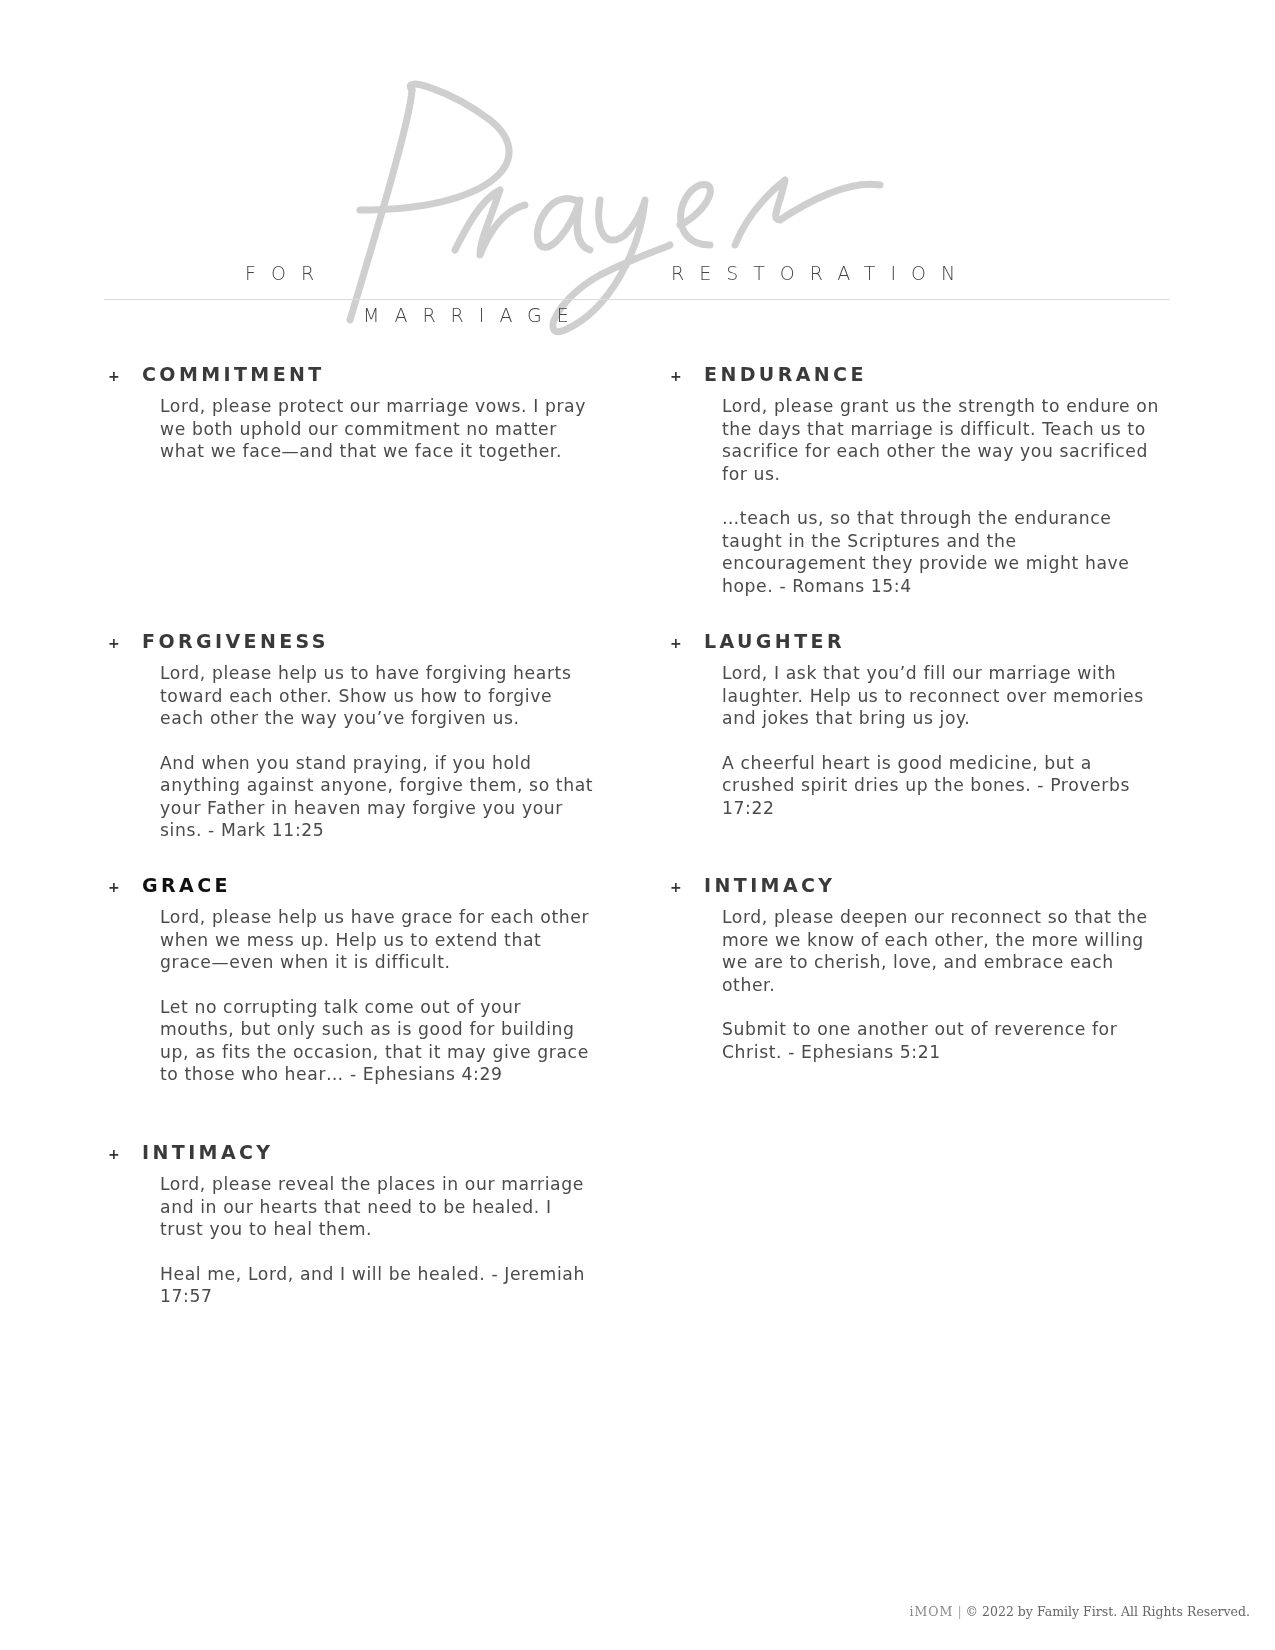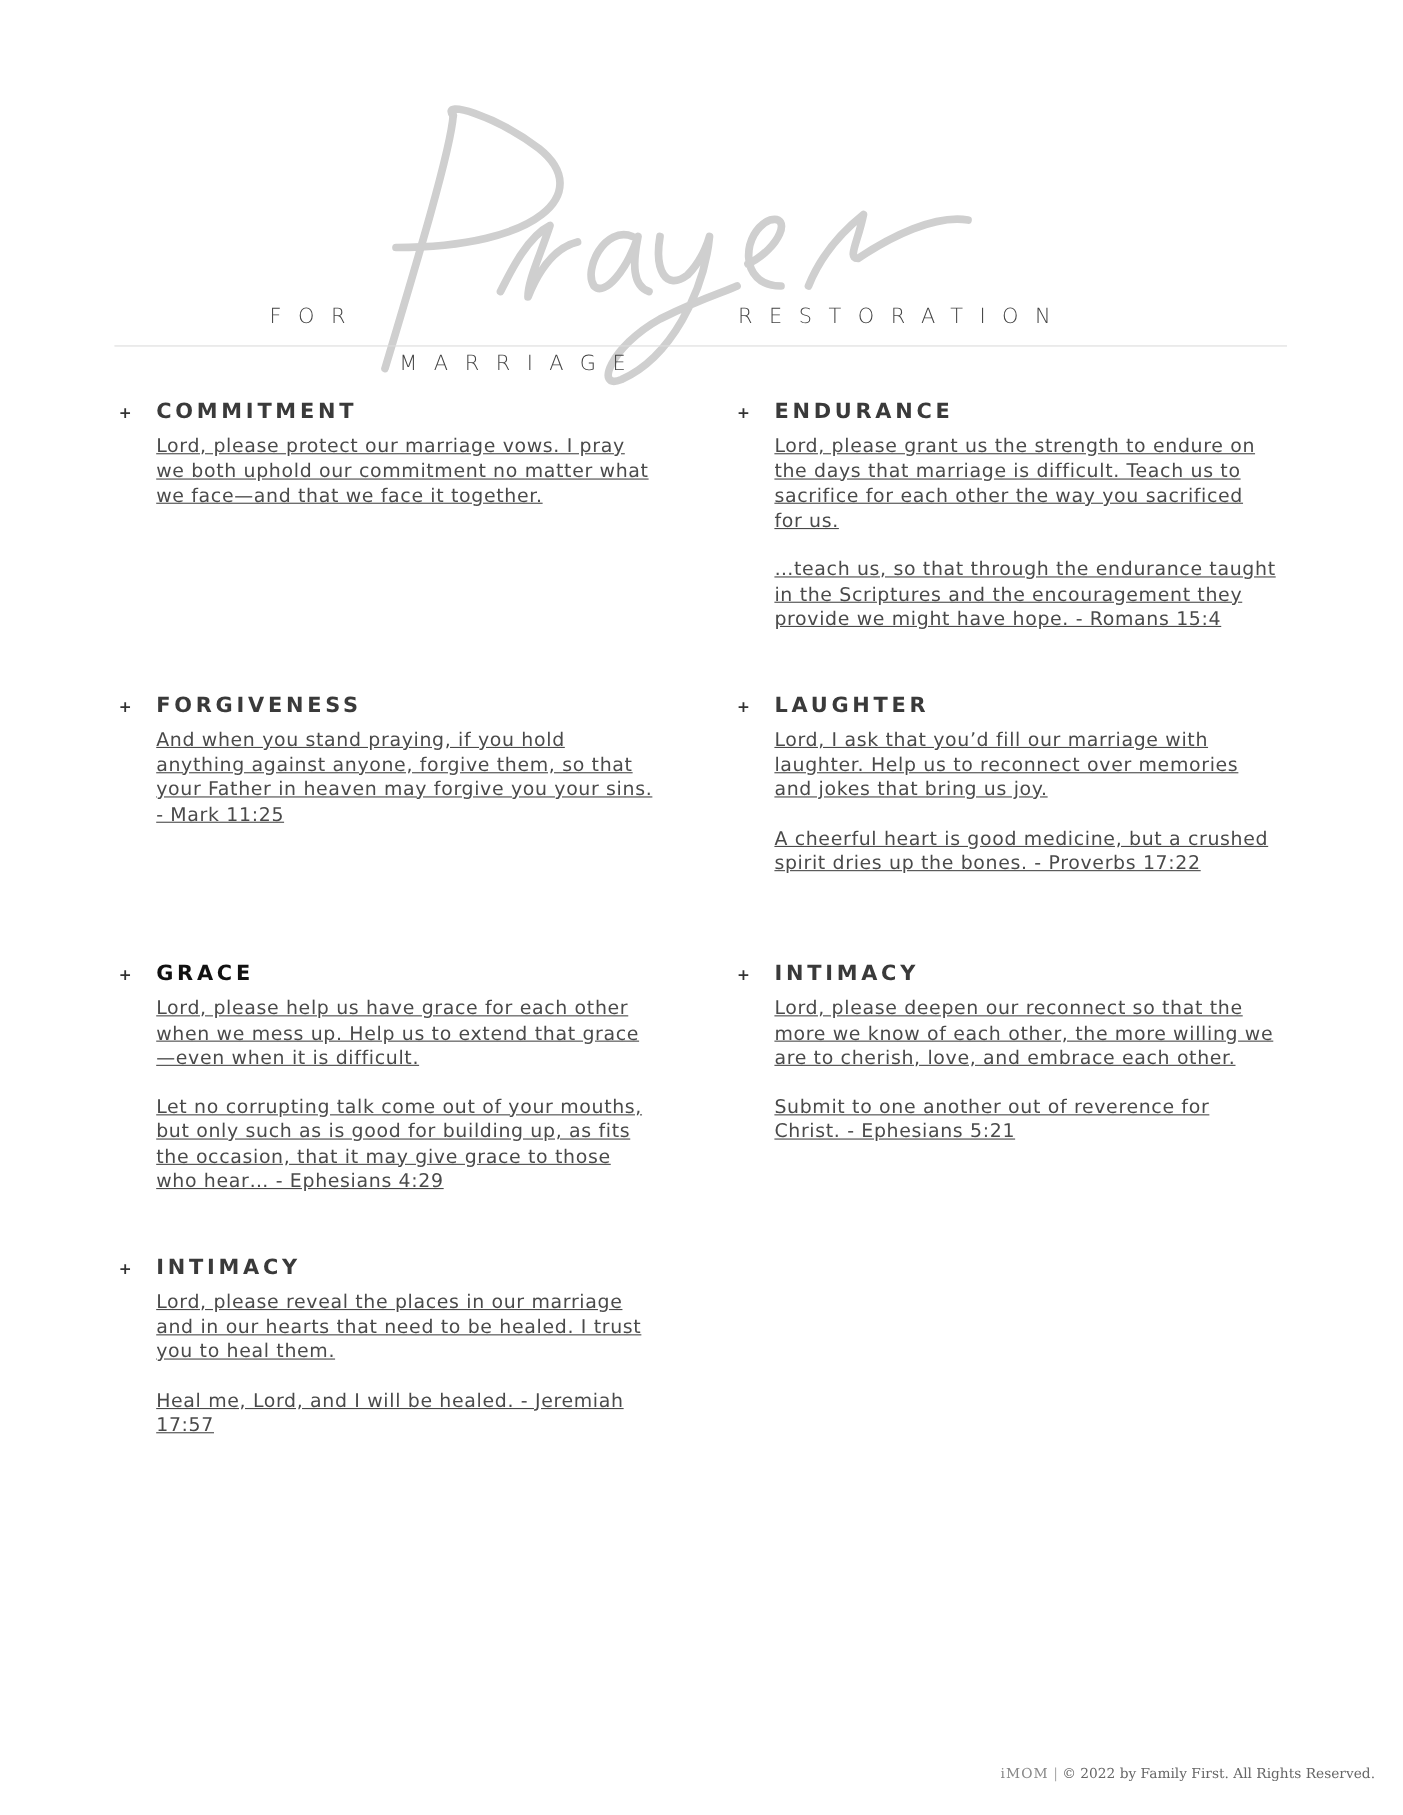--- a/index.html
+++ b/index.html
@@ -1,40 +1,39 @@
 <!DOCTYPE html>
 <html><head>
   <meta charset="utf-8">
   <style>
     html, body { margin: 0; padding: 0; background: #ffffff; }
     body { width: 1275px; height: 1650px; position: relative; overflow: hidden; font-family: "DejaVu Sans", sans-serif; }
-    .header { position: absolute; left: 0; top: 15px; width: 1275px; height: 340px; text-align: right; }
+    .header { position: absolute; left: 0; top: 0; width: 1275px; height: 340px; text-align: right; }
     .script-title {
       position: absolute; left: 340px; top: 60px; width: 600px; height: 280px;
     }
     .subtitle {
       position: absolute; top: 262px; left: 0; width: 1275px; height: 30px;
       font-family: "DejaVu Sans", sans-serif; font-size: 19px; letter-spacing: 15px;
       color: #444; font-weight: 300;
     }
     .subtitle span { position: absolute; top: 0; white-space: nowrap; }
     .rule { position: absolute; left: 104px; top: 299px; width: 1066px; height: 1px; background: #dcdcdc; }
     .section { position: absolute; width: 490px; }
     .section-head { position: relative; height: 26px; }
     .plus {
       position: absolute; left: 0; top: 6px; font-size: 14px; font-weight: bold; color: #333; line-height: 14px;
     }
     .section-title {
       position: absolute; left: 34px; top: 0; font-size: 19px; font-weight: bold; letter-spacing: 3.4px;
       color: #3a3a3a; line-height: 22px;
     }
     .section-body {
-      margin-left: 34px; margin-top: 6px; font-size: 17.2px; line-height: 22.5px; color: #4a4a4a;
+      margin-left: 52px; margin-top: 6px; font-size: 17.2px; line-height: 22.5px; color: #4a4a4a;
       letter-spacing: 0.6px;
-      text-decoration: underline;
     }
     .section-body p { margin: 0 0 22px 0; }
     .footer {
       position: absolute; right: 25px; top: 1604px; font-family: "DejaVu Serif", serif; font-size: 12.5px; color: #666;
     }
     .footer .brand { color: #888; letter-spacing: 1px; }
     .footer .sep { color: #aaa; margin: 0 4px; }
   </style>
 </head>
 <body>
@@ -75,20 +74,21 @@
     <p>Lord, please protect our marriage vows. I pray we both uphold our commitment no matter what we face—and that we face it together.</p>
   </div>
 </div>
 
 <div class="section" style="left:108px; top:630px;">
   <div class="section-head">
     <span class="plus">+</span>
     <span class="section-title">FORGIVENESS</span>
   </div>
   <div class="section-body">
+    <p>Lord, please help us to have forgiving hearts toward each other. Show us how to forgive each other the way you’ve forgiven us.</p>
     <p>And when you stand praying, if you hold anything against anyone, forgive them, so that your Father in heaven may forgive you your sins. - Mark 11:25</p>
   </div>
 </div>
 
 <div class="section" style="left:108px; top:874px;">
   <div class="section-head">
     <span class="plus">+</span>
     <span class="section-title" style="color:#111;">GRACE</span>
   </div>
   <div class="section-body">

